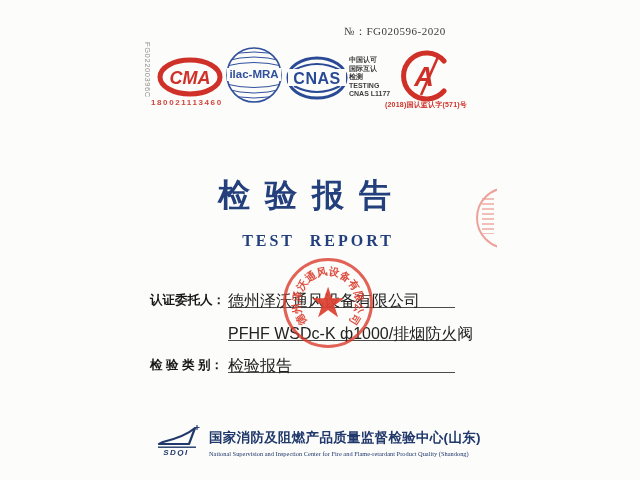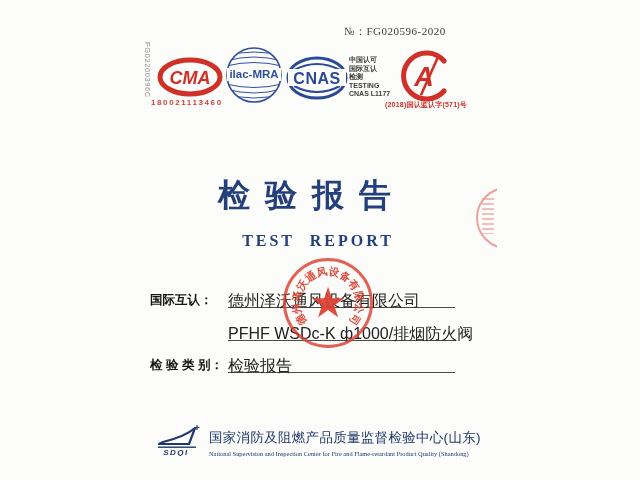--- a/index.html
+++ b/index.html
@@ -96,21 +96,21 @@
   .partial-stamp .marks{
     position:absolute;left:9px;top:12px;width:12px;height:36px;
     background:repeating-linear-gradient(180deg,#e05a4b 0 2px,transparent 2px 5px);
     opacity:.7;filter:blur(.3px);
   }
 
   
   .footer-logo{position:absolute;left:156px;top:422px;}
   .org-cn{
     position:absolute;left:209px;top:429px;
-    font-size:13.5px;font-weight:normal;color:#20386b;letter-spacing:.3px;
+    font-size:13.5px;font-weight:bold;color:#20386b;letter-spacing:.3px;
     white-space:nowrap;
   }
   .org-en{
     position:absolute;left:209px;top:450px;width:250px;
     font-family:"Liberation Serif","DejaVu Serif",serif;
     font-size:6.4px;color:#20386b;white-space:nowrap;
   }
 </style>
 </head>
 <body>
@@ -168,21 +168,21 @@
   <svg class="logo cal-logo" width="56" height="52" viewBox="0 0 56 52">
     <path d="M46,11 A23,23 0 1 0 46,41" fill="none" stroke="#cf3028" stroke-width="5" stroke-linecap="round"></path>
     <text x="26" y="36" text-anchor="middle" font-size="27" font-weight="bold" font-style="italic" font-family="Liberation Sans, sans-serif" fill="#cf3028">A</text>
     <line x1="40" y1="7" x2="23" y2="45" stroke="#cf3028" stroke-width="2.6"></line>
   </svg>
   <div class="cal-number">(2018)国认监认字(571)号</div>
 
   <div class="title-cn">检验报告</div>
   <div class="title-en">TEST REPORT</div>
 
-  <div class="field-label" style="top:292px">国际互认：</div>
+  <div class="field-label" style="top:292px">认证委托人：</div>
   <div class="field-value" style="top:291px">德州泽沃通风设备有限公司</div>
 
   <div class="field-value" style="top:324px">PFHF WSDc-K ф1000/排烟防火阀</div>
 
   <div class="field-label" style="top:357px">检 验 类 别：</div>
   <div class="field-value" style="top:356px">检验报告</div>
 
   <div class="stamp">
     <div class="stamp-star">★</div>
     <div>

